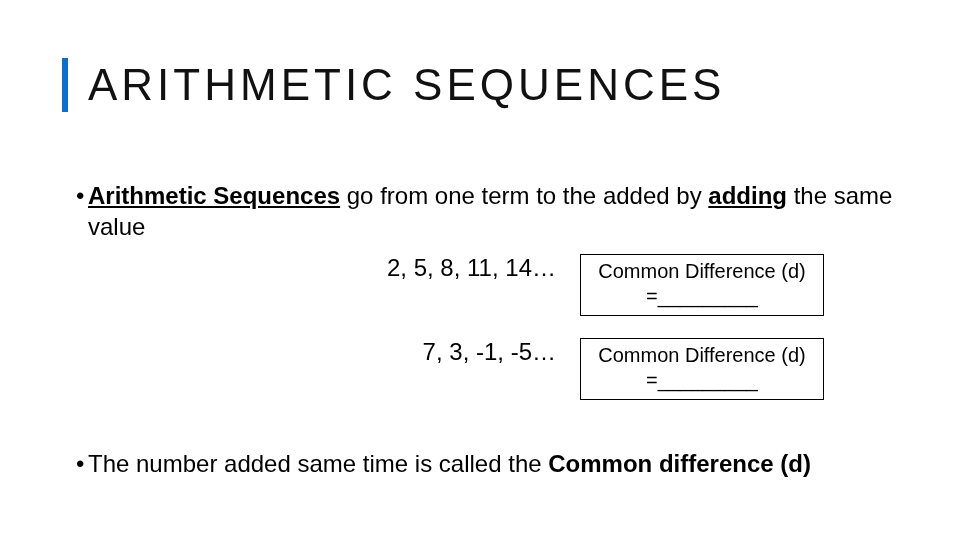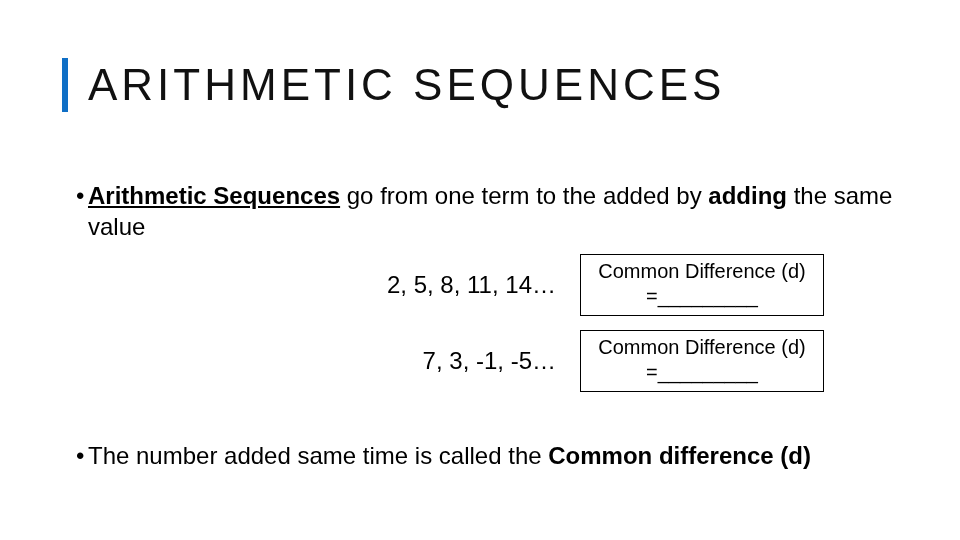--- a/index.html
+++ b/index.html
@@ -56,61 +56,60 @@
     flex: 0 0 auto;
     font-size: 24px;
     line-height: 1.3;
     margin-right: 4px;
   }
   .bullet-text {
     flex: 1 1 auto;
   }
   .seq-row {
     display: flex;
-    align-items: center;
     margin-top: 12px;
     margin-bottom: 10px;
   }
   .seq-text {
     width: 480px;
     text-align: right;
     font-size: 24px;
     padding-right: 24px;
   }
   .diff-box {
     border: 1px solid #000;
     padding: 4px 16px 6px 16px;
     text-align: center;
     font-size: 20px;
     line-height: 1.25;
     min-width: 210px;
   }
   .row2 {
-    margin-top: 14px;
+    margin-top: 22px;
   }
   .closing {
     margin-top: 48px;
   }
 </style>
 </head>
 <body>
 
 <div class="slide">
 
   <div class="title-wrap">
     <div class="accent-bar"></div>
     <div class="title">ARITHMETIC SEQUENCES</div>
   </div>
 
   <div class="body">
 
     <div class="bullet-row">
       <div class="bullet-dot">•</div>
       <div class="bullet-text">
-        <span style="font-weight:bold; text-decoration:underline;">Arithmetic Sequences</span><span> go from one term to the added by </span><span style="font-weight:bold;">adding</span><span> the same value</span>
+        <span style="font-weight:bold; text-decoration:underline;">Arithmetic Sequences</span><span> go from one term to the added by </span><span style="font-weight:bold;text-decoration:underline;">adding</span><span> the same value</span>
       </div>
     </div>
 
     <div class="seq-row">
       <div class="seq-text">2, 5, 8, 11, 14…</div>
       <div class="diff-box">
         <div>Common Difference (d)</div>
         <div>=_________</div>
       </div>
     </div>

